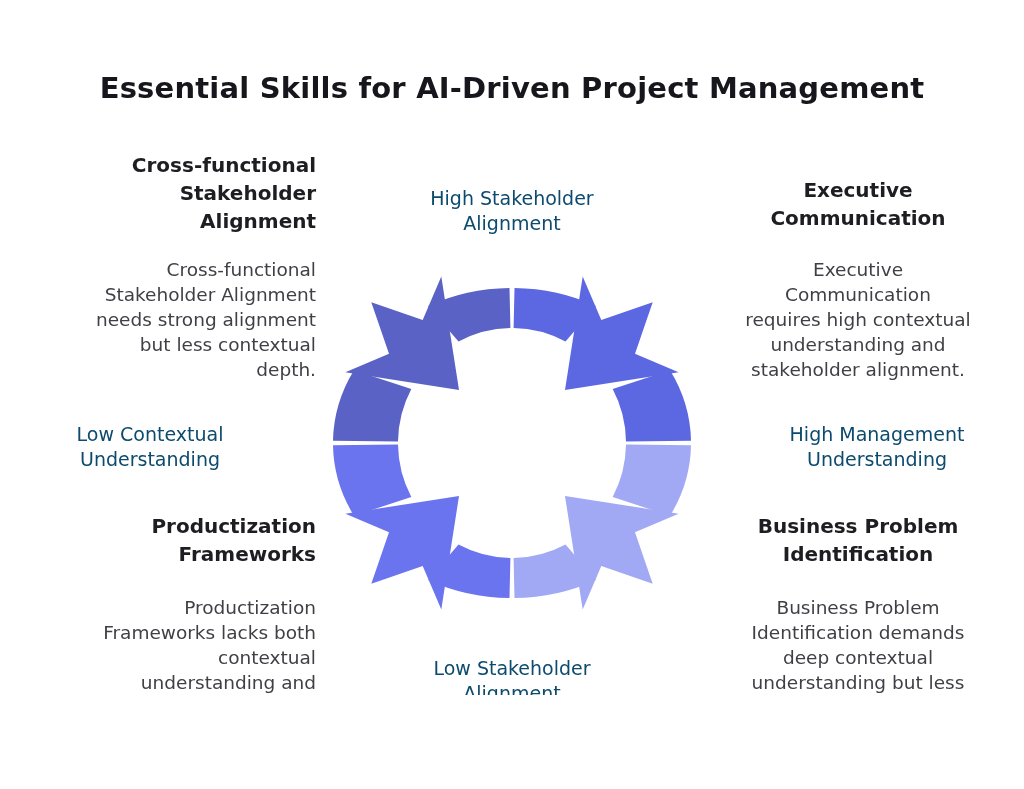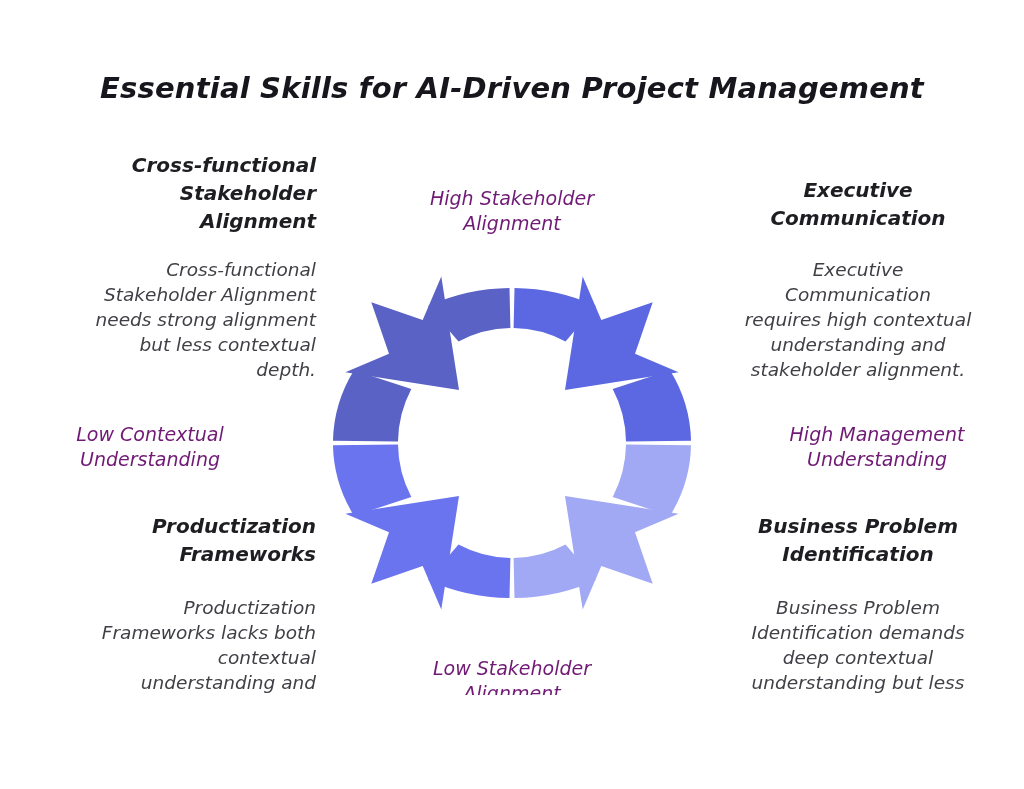--- a/index.html
+++ b/index.html
@@ -3,37 +3,36 @@
 <meta charset="utf-8">
 <style>
   html,body{margin:0;padding:0;background:#ffffff;}
   .page{
     position:relative;
     width:1024px;height:695px;
     background:#ffffff;
     font-family:"DejaVu Sans","Liberation Sans",sans-serif;
     overflow:hidden;
     border-radius:26px;
-    font-style:italic;
   }
   .title{
     position:absolute;top:70px;left:0;width:1024px;
     text-align:center;
     font-size:29px;font-weight:800;letter-spacing:.2px;
     color:#16161c;line-height:36px;
   }
   .block{position:absolute;white-space:pre-line;}
   .heading{
     font-size:20px;font-weight:700;color:#1d1d22;line-height:28px;
   }
   .body-text{
     font-size:18.5px;font-weight:400;color:#3f3f45;line-height:25px;
   }
   .axis-label{
-    font-size:19px;font-weight:400;color:#701a75;line-height:25px;
+    font-size:19px;font-weight:400;color:#0c4a6e;line-height:25px;
     text-align:center;
   }
   .align-right{text-align:right;}
   .align-left{text-align:center;}
   
   .tl-heading{top:151px;right:708px;width:300px;}
   .tl-body{top:257px;right:708px;width:300px;}
   .left-label{top:422px;left:60px;width:180px;}
   .bl-heading{top:512px;right:708px;width:300px;}
   .bl-body{top:595px;right:708px;width:300px;}

